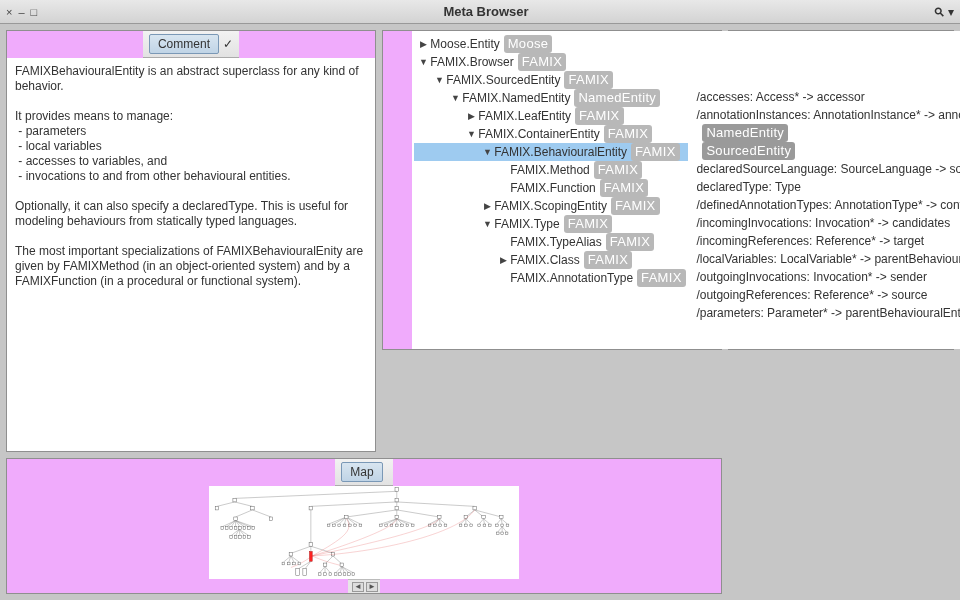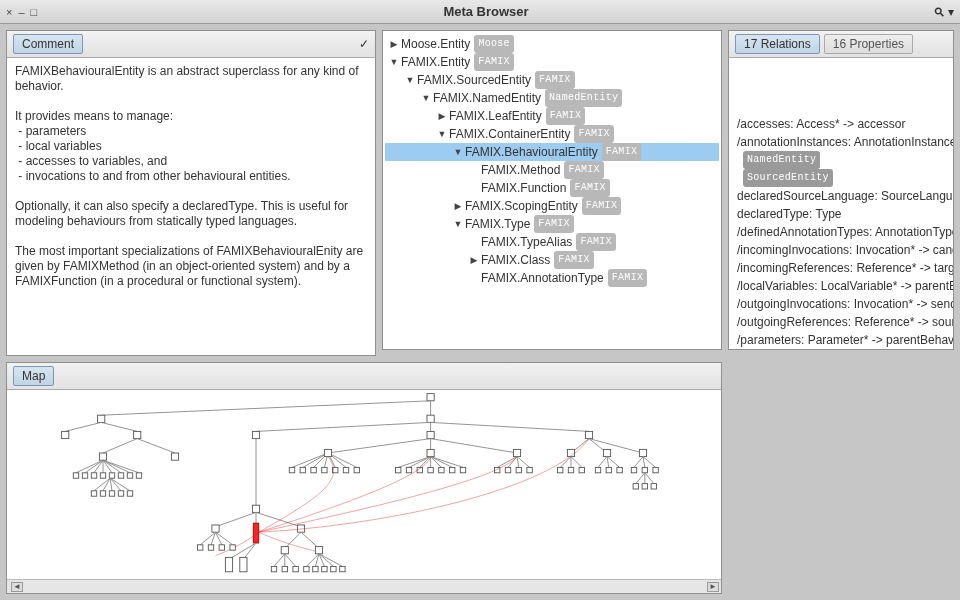--- a/index.html
+++ b/index.html
@@ -53,20 +53,21 @@
     padding: 6px;
     min-height: 0;
   }
   .panel {
     background: #f0abfc;
     border: 1px solid #8f8f8f;
     display: flex;
     flex-direction: column;
     min-height: 0;
     min-width: 0;
+    align-items: center;
   }
   .panel-header {
     background: linear-gradient(#f2f2f2,#e2e2e2);
     border-bottom: 1px solid #aaa;
     padding: 3px 6px;
     display: flex;
     align-items: center;
   }
   .tab {
     background: linear-gradient(#d8e5f0,#c0d4e6);
@@ -106,25 +107,24 @@
     text-align: center;
     color: #444;
     font-size: 9px;
     margin-right: 2px;
   }
   .leaf-spacer { display:inline-block; width:12px; }
   .badge {
     background: #b8b8b8;
     color: #fff;
     border-radius: 3px;
-    font-size: 10px;
+    font-size: 13px;
     padding: 0 4px;
     margin-left: 4px;
     letter-spacing: 0.3px;
-    font-family: Liberation Mono, monospace;
   }
   .badge.dark { background: #9a9a9a; }
   
   .rel-list { padding: 21px 4px; font-size: 12px; line-height: 18px; white-space: nowrap; margin-top: 36px; }
   .rel-row { padding: 0 4px; display:flex; align-items:center; }
   .rel-row .badge { margin-left: 6px; }
   
   .comment-body {
     padding: 6px 8px;
     font-size: 12px;
@@ -186,21 +186,21 @@
         <div class="tree" id="entities-tree">
             <div class="tree-row">
               <span class="tree-indent" style="width: 0px;"></span>
               <span class="tri">▶</span>
               <span>Moose.Entity</span>
               <span class="badge">Moose</span>
             </div>
             <div class="tree-row">
               <span class="tree-indent" style="width: 0px;"></span>
               <span class="tri">▼</span>
-              <span>FAMIX.Entity</span>
+              <span>FAMIX.Browser</span>
               <span class="badge">FAMIX</span>
             </div>
             <div class="tree-row">
               <span class="tree-indent" style="width: 16px;"></span>
               <span class="tri">▼</span>
               <span>FAMIX.SourcedEntity</span>
               <span class="badge">FAMIX</span>
             </div>
             <div class="tree-row">
               <span class="tree-indent" style="width: 32px;"></span>
@@ -266,24 +266,20 @@
               <span class="tree-indent" style="width: 80px;"></span>
               <span class="leaf-spacer"></span>
               <span>FAMIX.AnnotationType</span>
               <span class="badge">FAMIX</span>
             </div>
           </div>
       </div>
     </div>
 
     <div class="panel" id="relations-panel">
-      <div class="panel-header">
-        <div class="tab">17 Relations</div>
-        <div class="tab inactive">16 Properties</div>
-      </div>
       <div class="panel-body">
         <div class="rel-list" id="relations-list">
             <div class="rel-row">
               <span>/accesses: Access* -&gt; accessor</span>
             </div>
             <div class="rel-row">
               <span>/annotationInstances: AnnotationInstance* -&gt; annotat</span>
             </div>
             <div class="rel-row">
               <span class="badge dark">NamedEntity</span>

